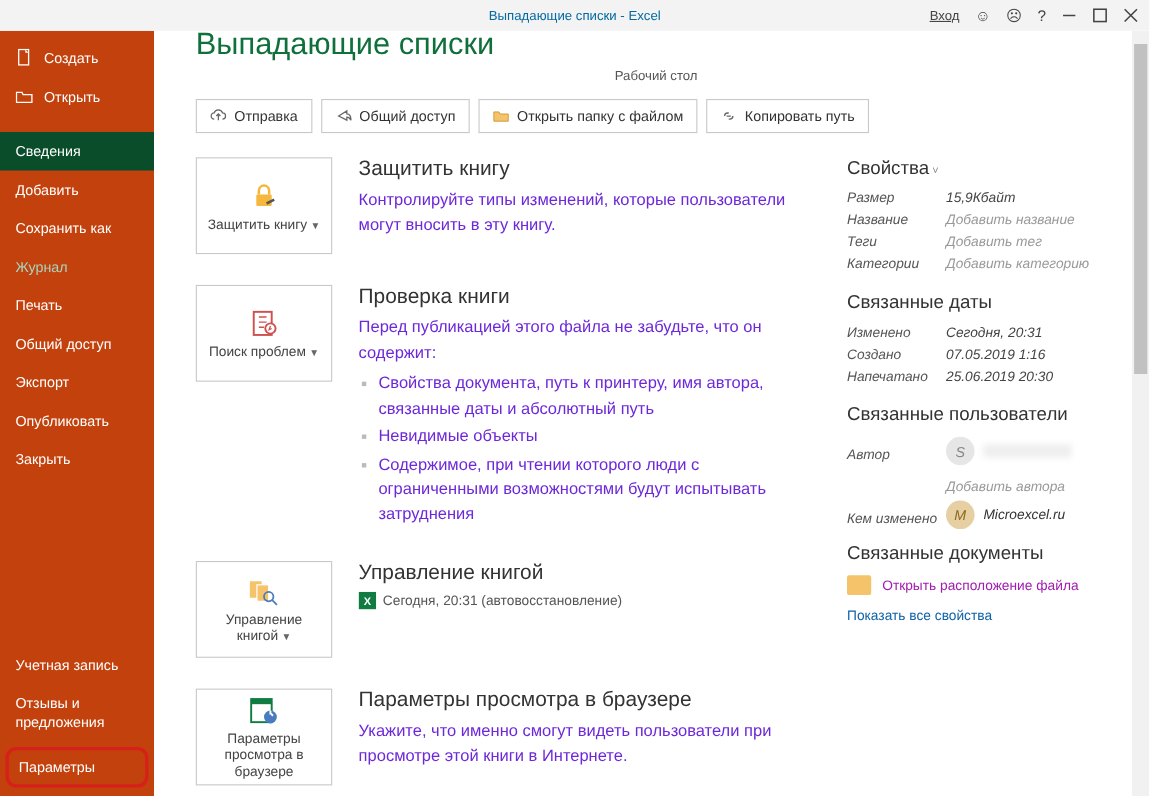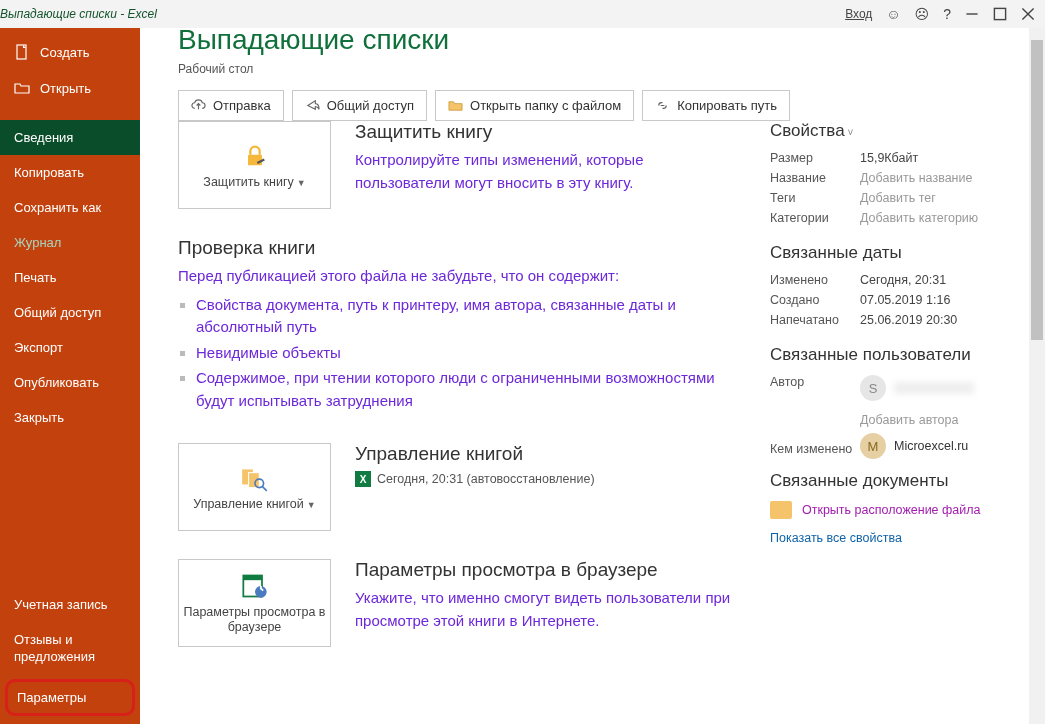--- a/index.html
+++ b/index.html
@@ -1,54 +1,54 @@
 <!DOCTYPE html>
 <html><head>
 <meta charset="utf-8">
 <style>
   * { box-sizing: border-box; margin: 0; padding: 0; font-family: "Segoe UI", Arial, sans-serif; }
   body { width: 1045px; height: 724px; background: #fff; overflow: hidden; font-size: 13px; color: #333; }
   .titlebar { height: 28px; display: flex; align-items: center; position: relative; background: #f3f3f3; }
-  .titlebar .title { flex: 1; font-size: 12px; color: #14532d; font-style: italic; }
+  .titlebar .title { flex: 1; text-align: center; font-size: 12px; color: #0369a1; }
   .titlebar .right { position: absolute; right: 6px; top: 0; display: flex; align-items: center; gap: 14px; height: 28px; }
   .titlebar .right span, .titlebar .right svg { font-size: 14px; color: #444; }
   .winbtn { width: 14px; height: 14px; display: inline-flex; align-items: center; justify-content: center; }
   .main { display: flex; height: 696px; }
   .sidebar { width: 140px; background: #c2410c; color: #fff; display: flex; flex-direction: column; padding-top: 6px; }
   .side-item { display: flex; align-items: center; gap: 10px; padding: 10px 14px; font-size: 13px; cursor: pointer; }
   .side-item.sel { background: #094d2a; }
   .side-item.disabled { color: #a8d4be; }
   .side-item .si-icon { width: 16px; height: 16px; flex-shrink: 0; }
   .side-spacer { flex: 1; }
   .side-highlight { border: 3px solid #d7201a; border-radius: 10px; margin: 3px 5px 8px 5px; padding: 8px 9px; font-size: 13px; cursor: pointer; }
   .content { flex:1; position: relative; background: #fff; overflow: hidden; }
   .scrollbar { position: absolute; right: 0; top: 0; width: 16px; height: 100%; background: #f1f1f1; }
   .scrollbar .thumb { position: absolute; left: 2px; right: 2px; top: 12px; height: 300px; background: #c1c1c1; }
   .inner { padding: 0 30px 0 38px; height: 100%; overflow: hidden; }
   .h1 { font-size: 28px; font-weight: 300; color: #0f703b; margin-top: -4px; }
-  .sub { font-size: 12px; color: #555; margin-top: 6px; }
-  .toolbar { display: flex; gap: 8px; margin-top: 14px; }
+  .sub { font-size: 12px; color: #555; margin-top: 6px; text-align: center; }
+  .toolbar { display: flex; gap: 8px; margin-top: 14px; margin-bottom: 22px;}
   .tbtn { border: 1px solid #c8c8c8; padding: 7px 12px; font-size: 13px; display: flex; align-items: center; gap: 7px; background: #fff; cursor: pointer; color:#333;}
   .tbtn svg { width: 15px; height: 15px; }
   .cols { display: flex; gap: 28px; }
   .left-col { flex: 1; }
   .right-col { width: 245px; }
   .section { display: flex; gap: 24px; margin-bottom: 28px; }
-  .tile { width: 153px; height: 88px; border: 1px solid #c8c8c8; display: flex; flex-direction: column; align-items: center; justify-content: center; gap: 4px; text-align: center; font-size: 12.5px; color: #444; line-height: 1.2; padding: 4px; cursor: pointer; }
+  .tile { width: 124px; height: 88px; border: 1px solid #c8c8c8; display: flex; flex-direction: column; align-items: center; justify-content: center; gap: 4px; text-align: center; font-size: 12.5px; color: #444; line-height: 1.2; padding: 4px; cursor: pointer; }
   .tile .ti-icon { height: 30px; display:flex; align-items:center; justify-content:center; }
   .tile .arrow { font-size: 9px; margin-left: 3px; color:#666;}
   .sec-body { flex: 1; }
   .sec-title { font-size: 19px; color: #333; margin-bottom: 6px; }
   .sec-text { font-size: 15px; color: #6d28d9; line-height: 1.5; }
   .sec-text ul { margin: 6px 0 0 18px; }
   .sec-text li { margin-bottom: 3px; list-style: square; }
   .sec-text li::marker { color:#bbb; }
   .autorecov { display:flex; align-items:center; gap:6px; font-size:12.5px; color:#555; margin-top:4px;}
   .prop-header { font-size: 17px; color: #333; margin-bottom: 10px; }
-  .prop-row { display: flex; margin-bottom: 6px; font-size: 12.5px; }
+  .prop-row { display: flex; margin-bottom: 6px; font-size: 12.5px; font-style: italic; }
   .prop-label { width: 90px; color: #555; }
   .prop-val { color: #444; }
   .prop-val.ph { color: #999; }
   .avatar { width: 26px; height: 26px; border-radius: 50%; display: inline-flex; align-items: center; justify-content: center; font-size: 13px; margin-right: 8px; }
   .avatar.s { background: #e6e6e6; color: #888; }
   .avatar.m { background: #e6cfa3; color: #8a6a1f; }
   .user-row { display:flex; align-items:center; margin-bottom:6px; font-size:12.5px;}
   .blurred { filter: blur(3px); color:#ccc; background:#eee; width:80px; height:12px; }
   .link { color: #0f62a8; font-size: 12.5px; cursor:pointer; }
   .folder-row { display:flex; align-items:center; gap:10px; margin:8px 0 12px 0; font-size:12.5px; color:#a21caf;}
@@ -97,21 +97,21 @@
       <svg class="si-icon" viewBox="0 0 16 16">
           <path d="M1 4h5l1 2h8v7H1z" fill="none" stroke="#fff" stroke-width="1.2"></path>
         </svg>
       <span>Открыть</span>
     </div>
     <div style="height:14px;"></div>
     <div class="side-item sel">
         <span>Сведения</span>
       </div>
     <div class="side-item">
-        <span>Копировать</span>
+        <span>Добавить</span>
       </div>
     <div class="side-item">
         <span>Сохранить как</span>
       </div>
     <div class="side-item disabled">
         <span>Журнал</span>
       </div>
     <div class="side-item">
         <span>Печать</span>
       </div>
@@ -189,20 +189,31 @@
               </div>
               <div><span>Защитить книгу</span><span class="arrow">▼</span></div>
             </div>
             <div class="sec-body">
               <div class="sec-title">Защитить книгу</div>
               <div class="sec-text">Контролируйте типы изменений, которые пользователи могут вносить в эту книгу.</div>
             </div>
           </div>
 
           <div class="section">
+            <div class="tile">
+              <div class="ti-icon">
+                <svg width="28" height="28" viewBox="0 0 24 24">
+                    <rect x="4" y="3" width="14" height="18" fill="none" stroke="#d05050" stroke-width="1.5"></rect>
+                    <path d="M8 7h6M8 11h6M8 15h4" stroke="#d05050"></path>
+                    <circle cx="17" cy="16" r="4" fill="#fff" stroke="#d05050" stroke-width="1.5"></circle>
+                    <path d="M17 14l-1 3 2-1" stroke="#d05050" fill="none"></path>
+                  </svg>
+              </div>
+              <div><span>Поиск проблем</span><span class="arrow">▼</span></div>
+            </div>
             <div class="sec-body">
               <div class="sec-title">Проверка книги</div>
               <div class="sec-text">
                 <span>Перед публикацией этого файла не забудьте, что он содержит:</span>
                 <ul>
                   <li>Свойства документа, путь к принтеру, имя автора, связанные даты и абсолютный путь</li>
                   <li>Невидимые объекты</li>
                   <li>Содержимое, при чтении которого люди с ограниченными возможностями будут испытывать затруднения</li>
                 </ul>
               </div>
@@ -279,21 +290,21 @@
           <div class="prop-row">
               <div class="prop-label">Создано</div>
               <div class="prop-val">07.05.2019 1:16</div>
             </div>
           <div class="prop-row">
               <div class="prop-label">Напечатано</div>
               <div class="prop-val">25.06.2019 20:30</div>
             </div>
 
           <div class="prop-header" style="margin-top:18px;">Связанные пользователи</div>
-          <div class="prop-row" style="align-items:flex-start;">
+          <div class="prop-row" style="align-items:center;">
             <div class="prop-label">Автор</div>
             <div class="user-row">
                 <div class="avatar s">S</div>
                 <div class="blurred"></div>
               </div>
           </div>
           <div class="prop-row">
               <div class="prop-label"></div>
               <div class="prop-val ph">Добавить автора</div>
             </div>

